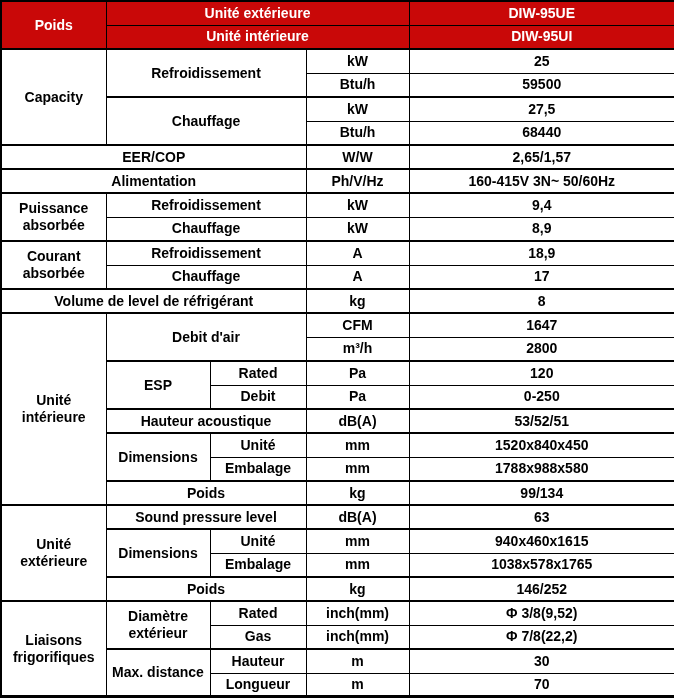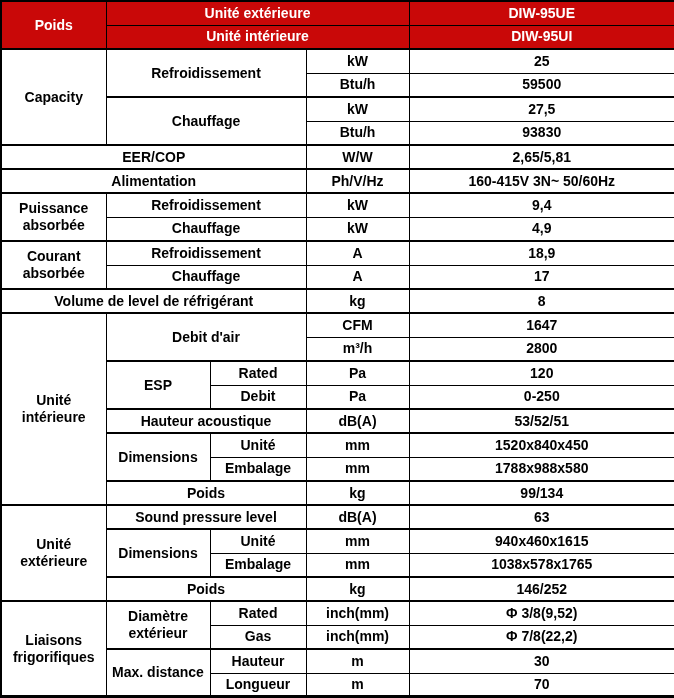--- a/index.html
+++ b/index.html
@@ -60,45 +60,45 @@
       <td>Btu/h</td>
       <td>59500</td>
     </tr>
     <tr class="sec">
       <td colspan="2" rowspan="2">Chauffage</td>
       <td>kW</td>
       <td>27,5</td>
     </tr>
     <tr>
       <td>Btu/h</td>
-      <td>93830</td>
+      <td>68440</td>
     </tr>
 
     <tr class="sec">
       <td colspan="3">EER/COP</td>
       <td>W/W</td>
-      <td>2,65/5,81</td>
+      <td>2,65/1,57</td>
     </tr>
 
     <tr class="sec">
       <td colspan="3">Alimentation</td>
       <td>Ph/V/Hz</td>
       <td>160-415V 3N~ 50/60Hz</td>
     </tr>
 
     <tr class="sec">
       <td rowspan="2">Puissance absorbée</td>
       <td colspan="2">Refroidissement</td>
       <td>kW</td>
       <td>9,4</td>
     </tr>
     <tr>
       <td colspan="2">Chauffage</td>
       <td>kW</td>
-      <td>4,9</td>
+      <td>8,9</td>
     </tr>
 
     <tr class="sec">
       <td rowspan="2">Courant absorbée</td>
       <td colspan="2">Refroidissement</td>
       <td>A</td>
       <td>18,9</td>
     </tr>
     <tr>
       <td colspan="2">Chauffage</td>

